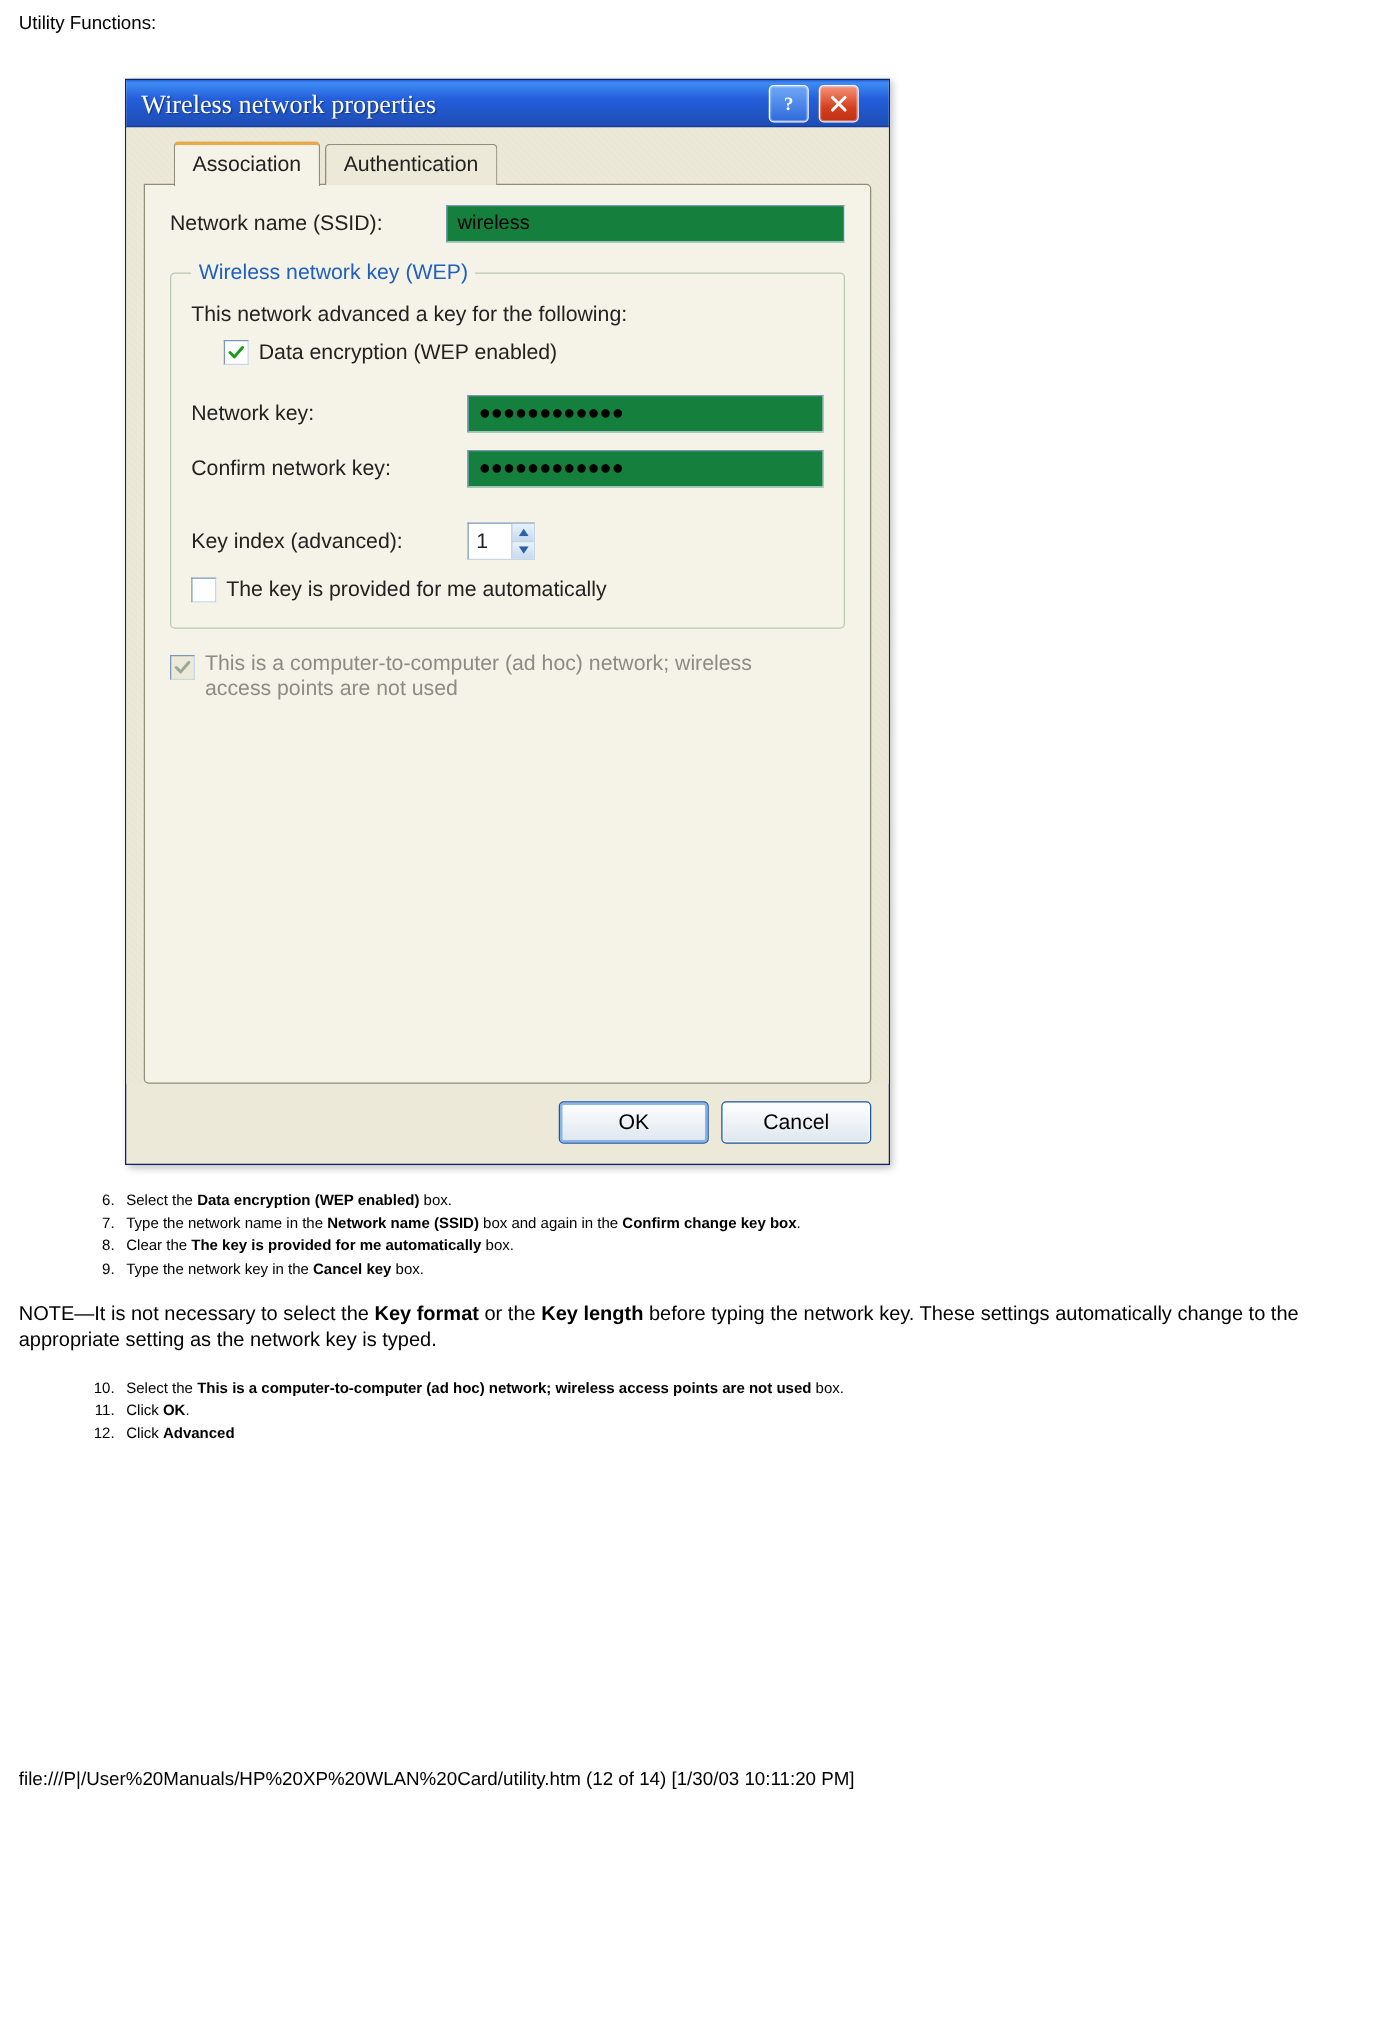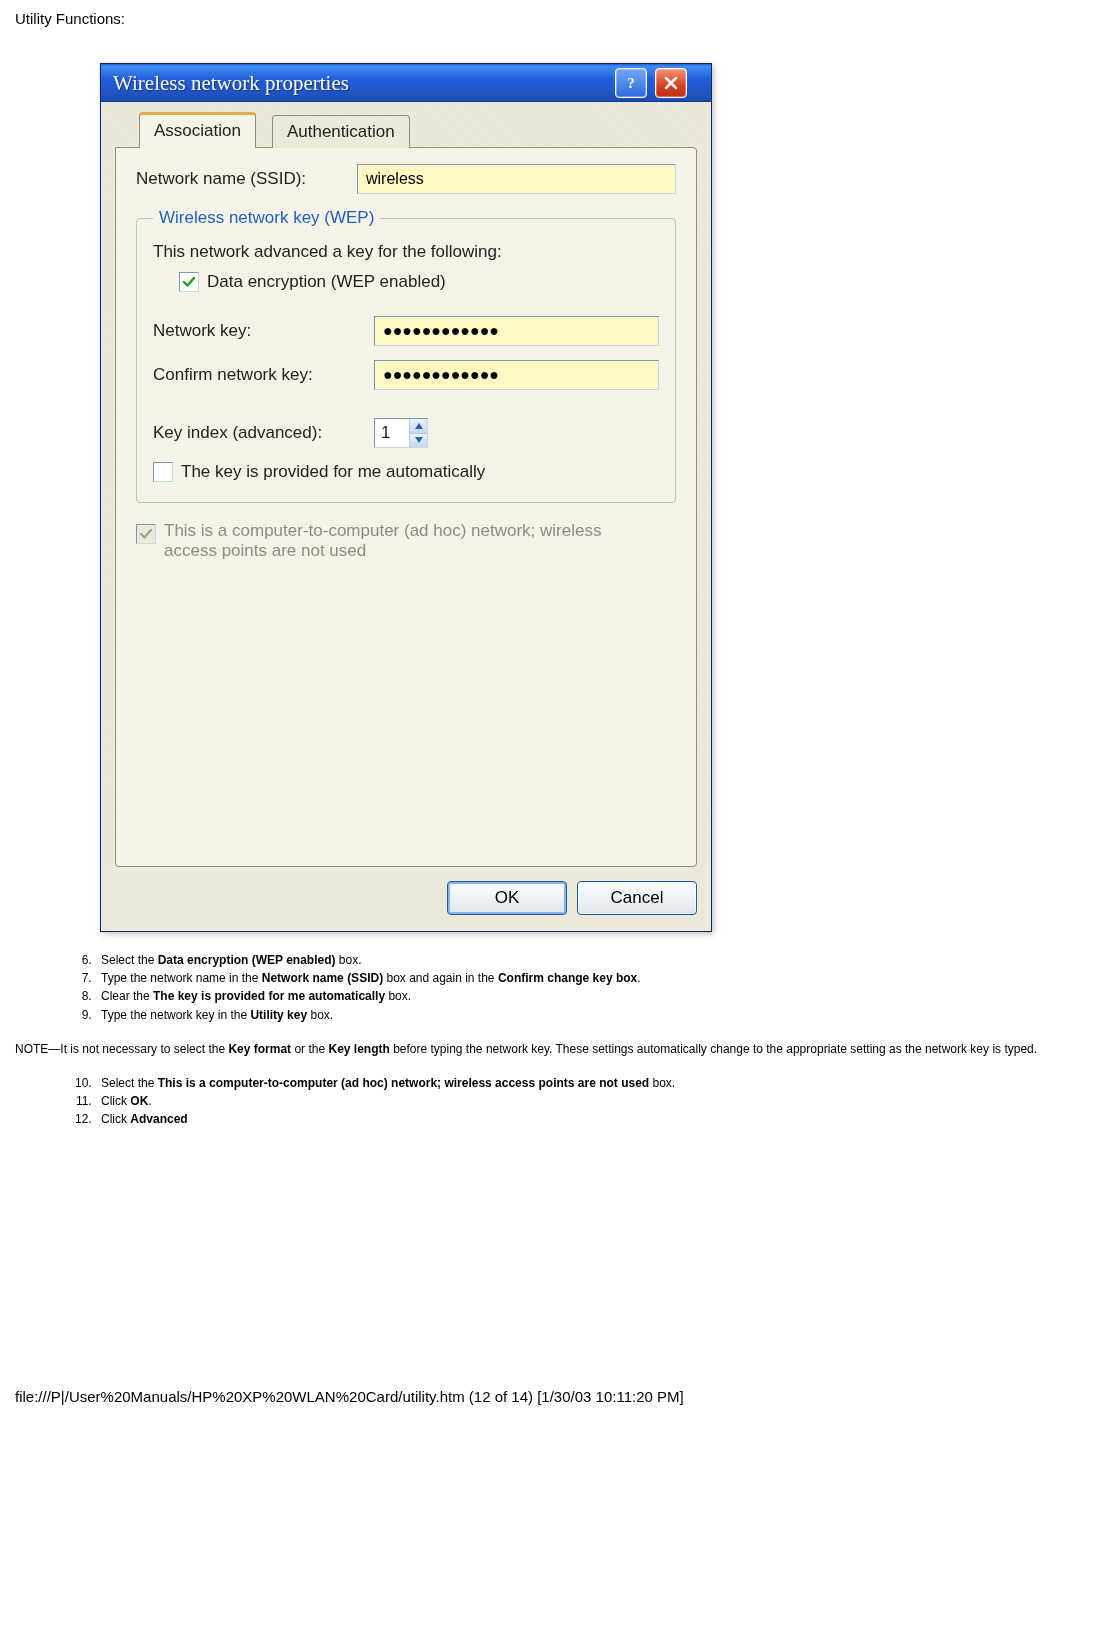--- a/index.html
+++ b/index.html
@@ -60,22 +60,22 @@
     font-family: Tahoma, Arial, sans-serif;
     font-size: 17px;
     color: #222;
     background:
       repeating-linear-gradient(45deg, rgba(0,40,0,.012) 0 2px, rgba(255,255,255,0) 2px 4px),
       #ece9d8;
   }
   
   .tabs {
     display: flex;
-    align-items: flex-start;
-    gap: 16px;
+    align-items: center;
+    gap: 4px;
     margin-bottom: -1px;
     padding-left: 24px;
   }
   .tab {
     padding: 6px 14px 6px 14px;
     border: 1px solid #8e8e7b;
     border-bottom: none;
     background: #ece9d8;
     border-radius: 4px 4px 0 0;
     font-size: 17px;
@@ -103,21 +103,21 @@
     margin-bottom: 14px;
   }
   .row label.lbl { width: 205px; }
   .text-input {
     flex: 1;
     height: 28px;
     border-top: 1px solid #7a98b5;
     border-left: 1px solid #7a98b5;
     border-right: 1px solid #c9d7e5;
     border-bottom: 1px solid #c9d7e5;
-    background: #fef9c3;
+    background: #15803d;
     padding: 0 8px;
     font-size: 16px;
     font-family: Tahoma, Arial, sans-serif;
   }
   fieldset.group {
     border: 1px solid #b9c8b0;
     border-radius: 4px;
     padding: 10px 16px 14px 16px;
     margin: 8px 0 18px 0;
   }
@@ -194,21 +194,21 @@
   .xp-btn.default { box-shadow: inset 0 0 0 2px #88b4ea; }
   
   ol.steps {
     margin: 0 0 16px 0;
     padding-left: 80px;
     font-size: 12px;
     line-height: 1.35;
   }
   ol.steps li { margin: 2px 0; padding-left: 6px;}
   p.note {
-    font-size: 12px;
+    font-size: 16px;
     line-height: 1.35;
     margin: 18px 0 18px 0;
   }
   b { font-weight: bold; }
   .footer-path {
     font-size: 15px;
     margin-top: 260px;
   }
 </style>
 </head>
@@ -314,21 +314,21 @@
   <li>
     <span>Select the </span><b>Data encryption (WEP enabled)</b><span> box.</span>
   </li>
   <li>
     <span>Type the network name in the </span><b>Network name (SSID)</b><span> box and again in the </span><b>Confirm change key box</b><span>.</span>
   </li>
   <li>
     <span>Clear the </span><b>The key is provided for me automatically</b><span> box.</span>
   </li>
   <li>
-    <span>Type the network key in the </span><b>Utility key</b><span> box.</span>
+    <span>Type the network key in the </span><b>Cancel key</b><span> box.</span>
   </li>
 </ol>
 
 <p class="note">
   <span>NOTE—It is not necessary to select the </span><b>Key format</b><span> or the </span><b>Key length</b><span> before typing the network key. These settings automatically change to the appropriate setting as the network key is typed.</span>
 </p>
 
 <ol class="steps" start="10">
   <li>
     <span>Select the </span><b>This is a computer-to-computer (ad hoc) network; wireless access points are not used</b><span> box.</span>

